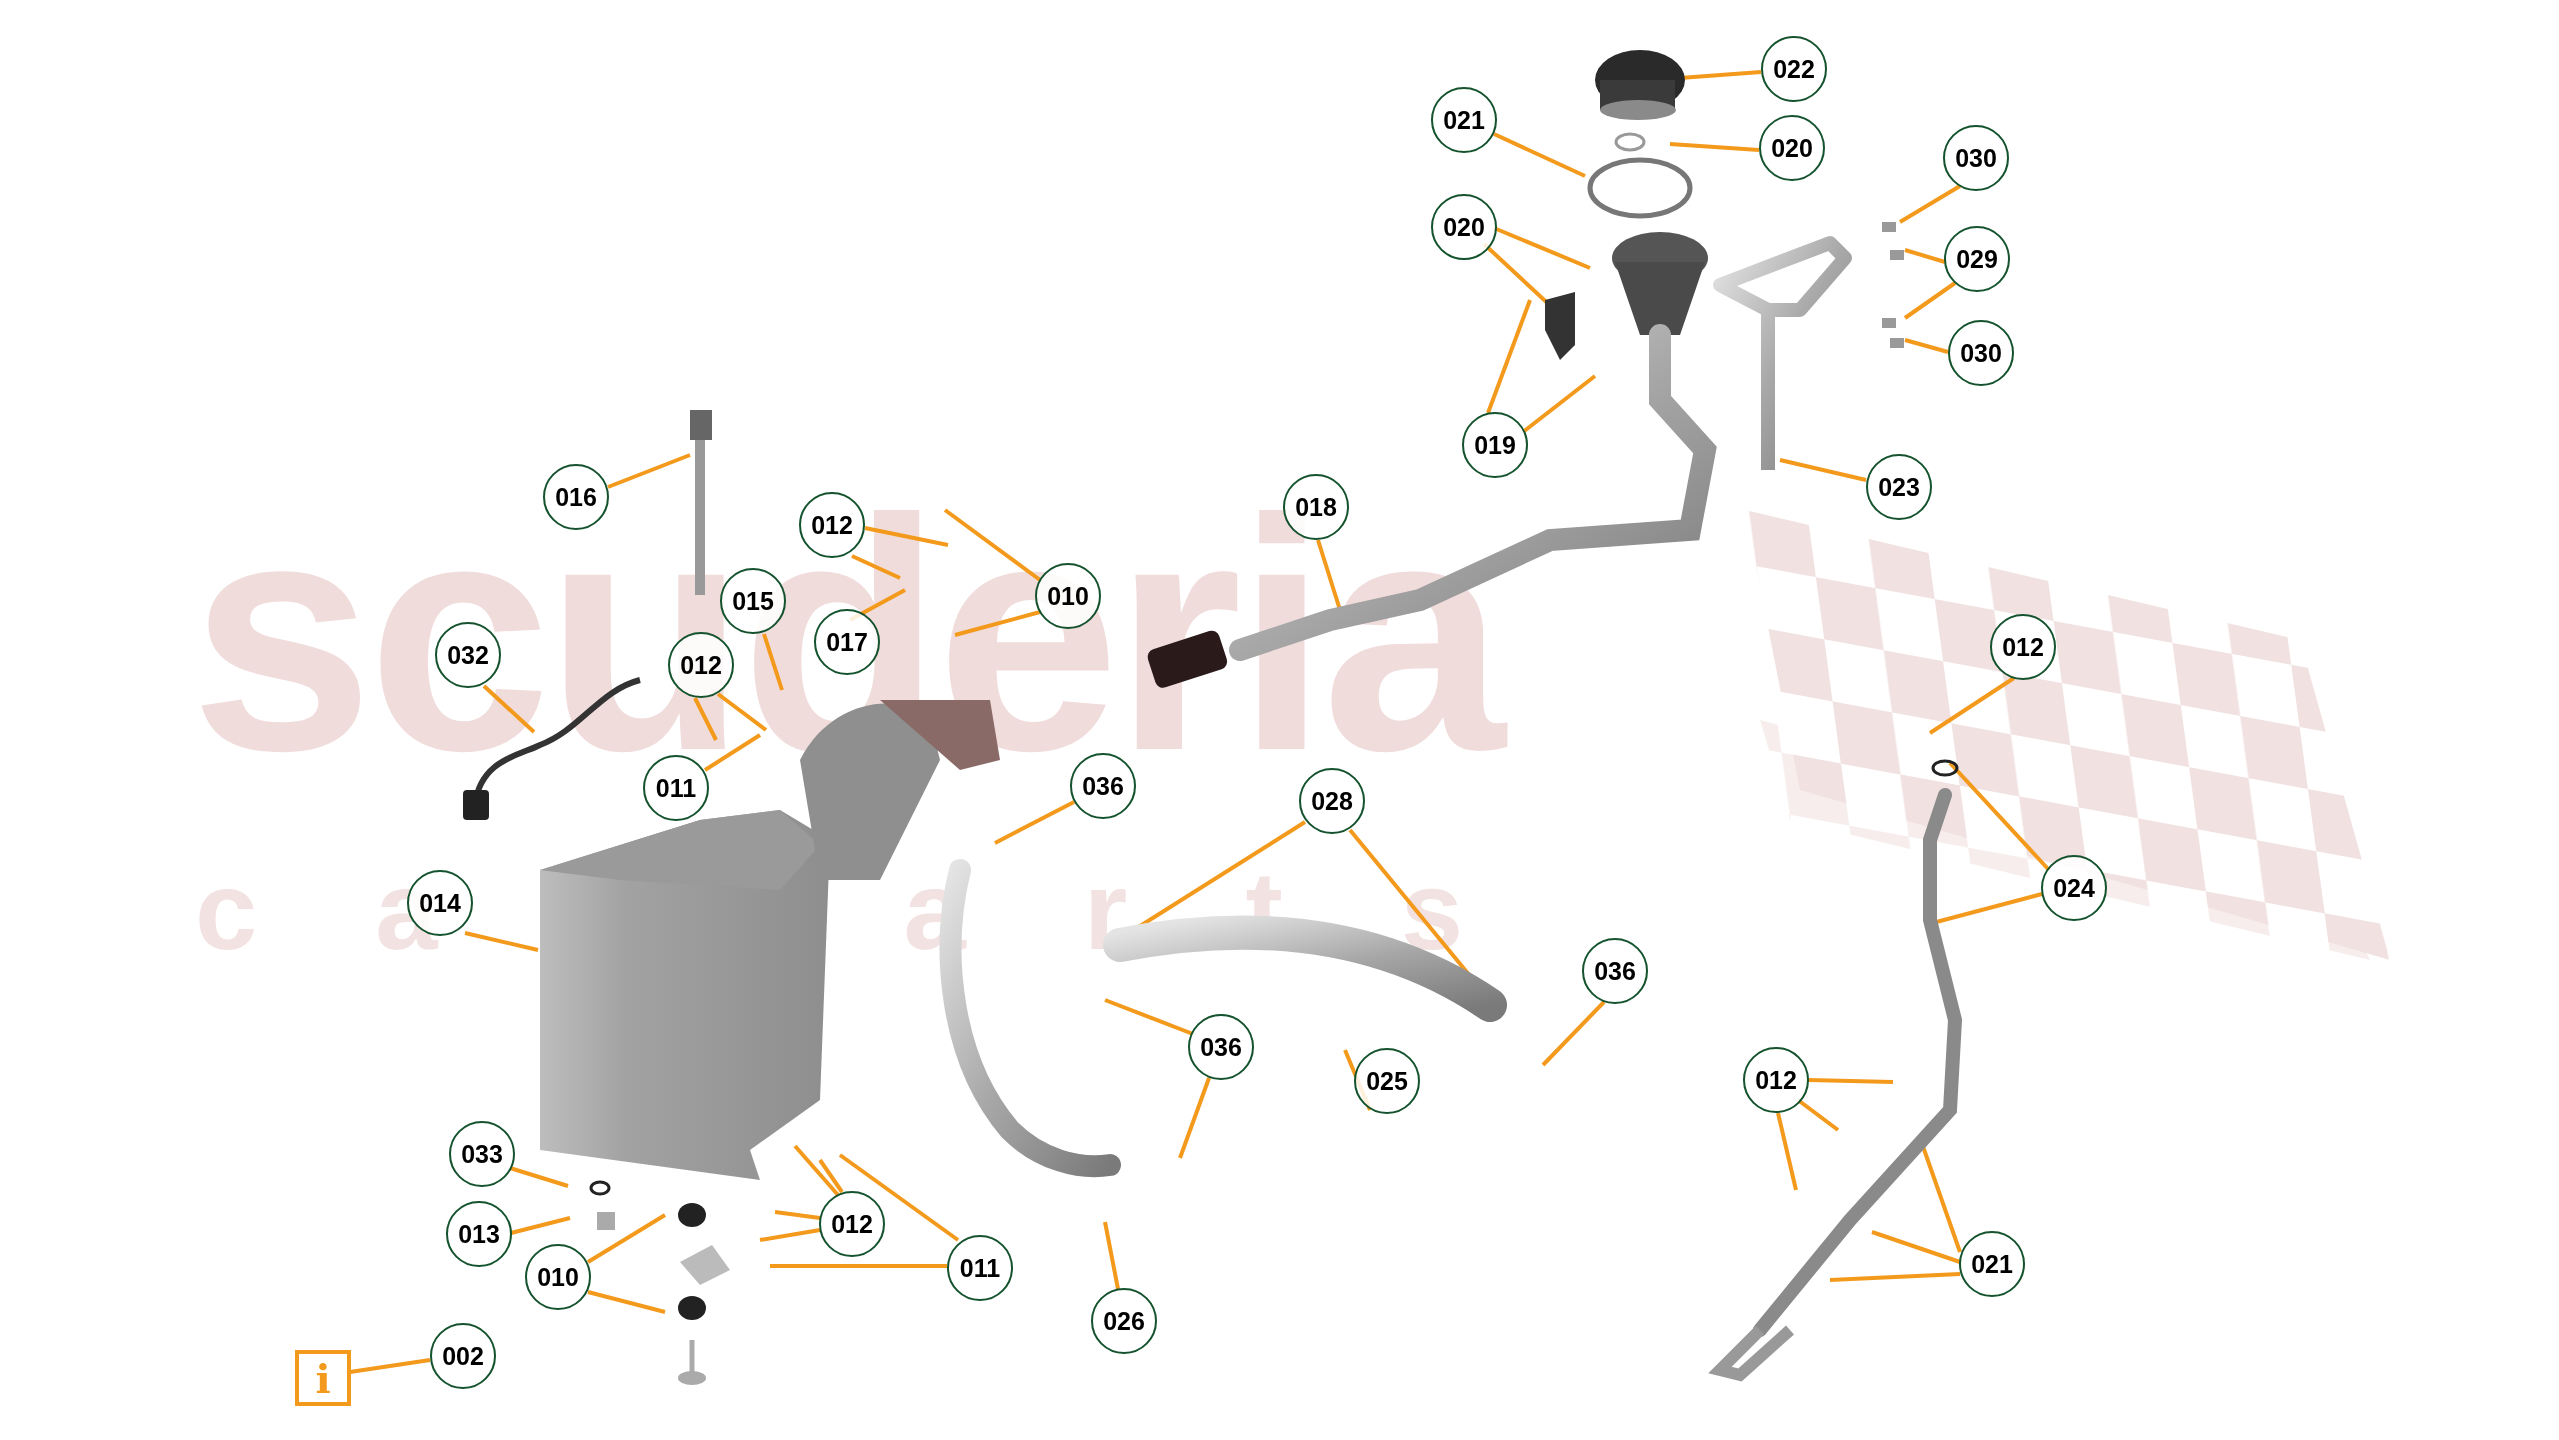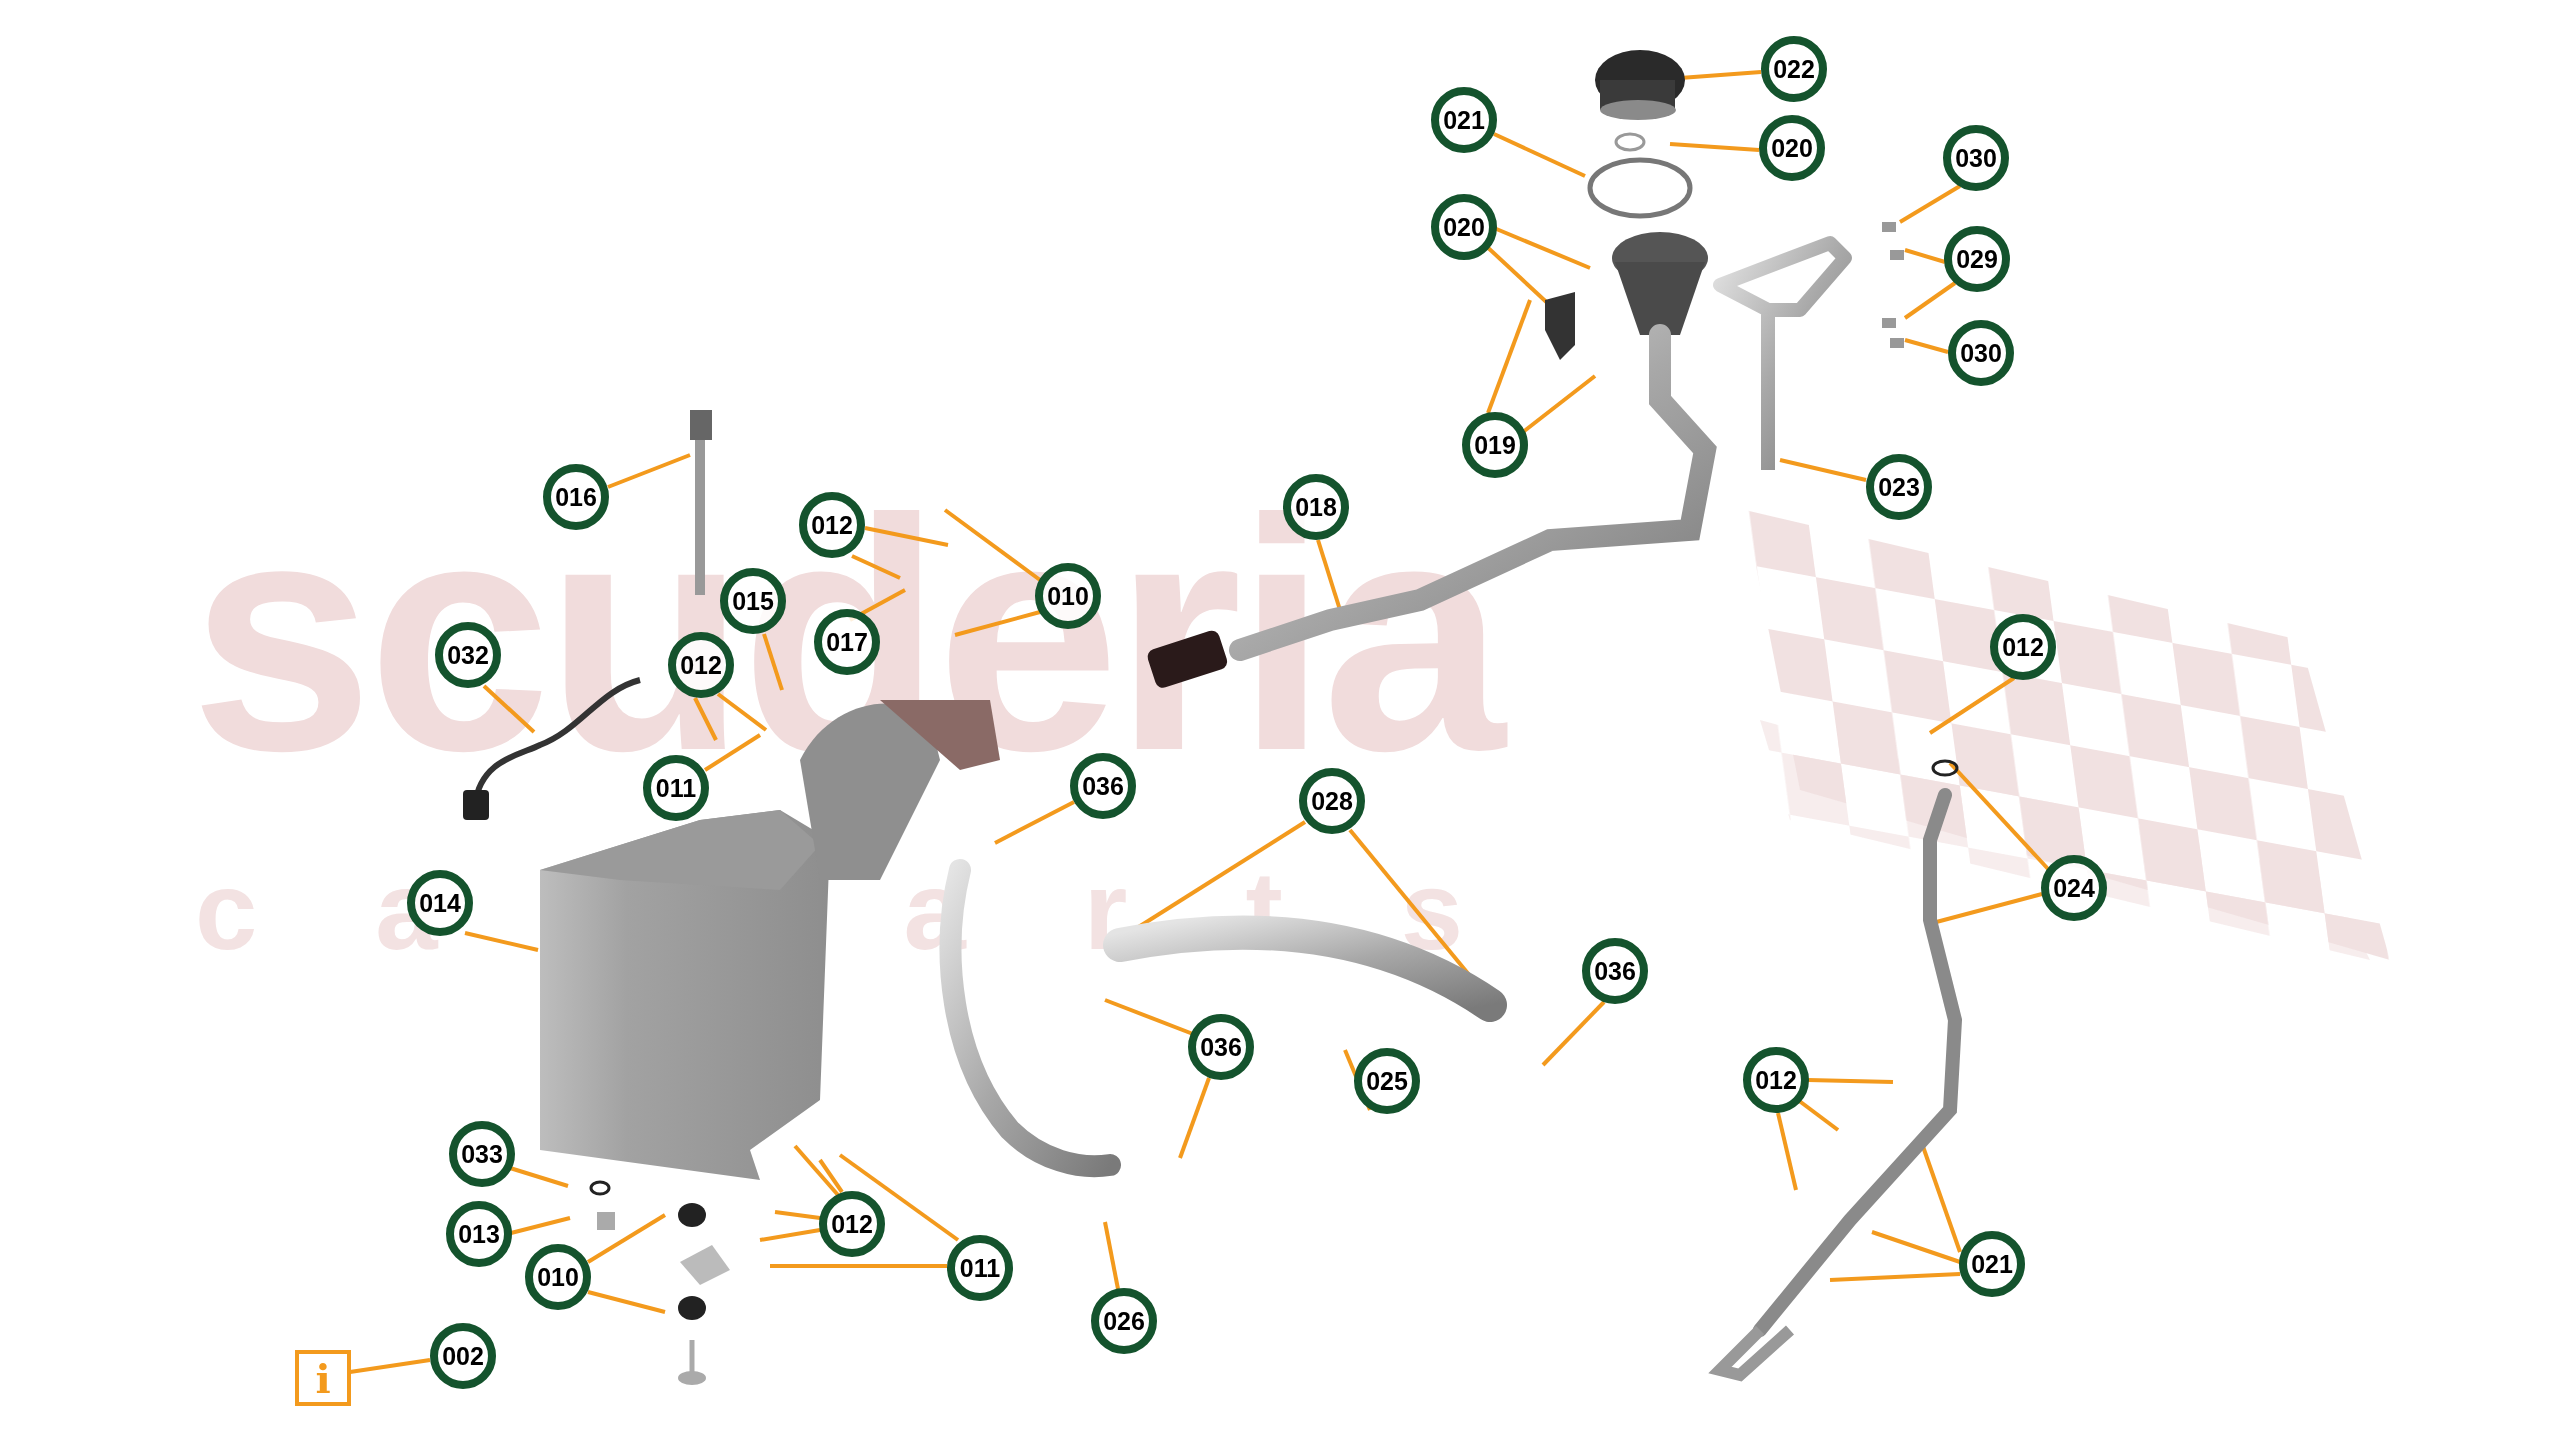--- a/index.html
+++ b/index.html
@@ -3,21 +3,21 @@
 <meta charset="utf-8">
 <style>
   html, body { margin: 0; padding: 0; background: #ffffff; }
   body { width: 2559px; height: 1440px; position: relative; overflow: hidden; font-family: "Liberation Sans", sans-serif; }
   .canvas { position: absolute; left: 0; top: 0; width: 2559px; height: 1440px; }
   svg.art { position: absolute; left: 0; top: 0; }
   .wm-main { position: absolute; font-family: "Liberation Sans", sans-serif; font-weight: bold; color: #f1dcdc; letter-spacing: -6px; white-space: nowrap; }
   .wm-sub { position: absolute; font-family: "Liberation Sans", sans-serif; font-weight: bold; color: #f3e2e2; white-space: nowrap; letter-spacing: 118px; }
   .callout {
     position: absolute; width: 66px; height: 66px; margin-left: -33px; margin-top: -33px;
-    border: 8px solid #14532d; border-radius: 50%; background: rgba(255,255,255,0.85);
+    border: 2px solid #14532d; border-radius: 50%; background: rgba(255,255,255,0.85);
     box-sizing: border-box; display: flex; align-items: center; justify-content: center;
     font-family: "Liberation Sans", sans-serif; font-weight: bold; font-size: 25px; color: #000;
     cursor: pointer;
   }
   .info-box {
     position: absolute; width: 56px; height: 56px; border: 4px solid #f39a1d; box-sizing: border-box;
     display: flex; align-items: center; justify-content: center;
     font-family: "DejaVu Serif", serif; font-weight: bold; font-size: 40px; color: #f39a1d; background: #fff;
     cursor: pointer;
   }

